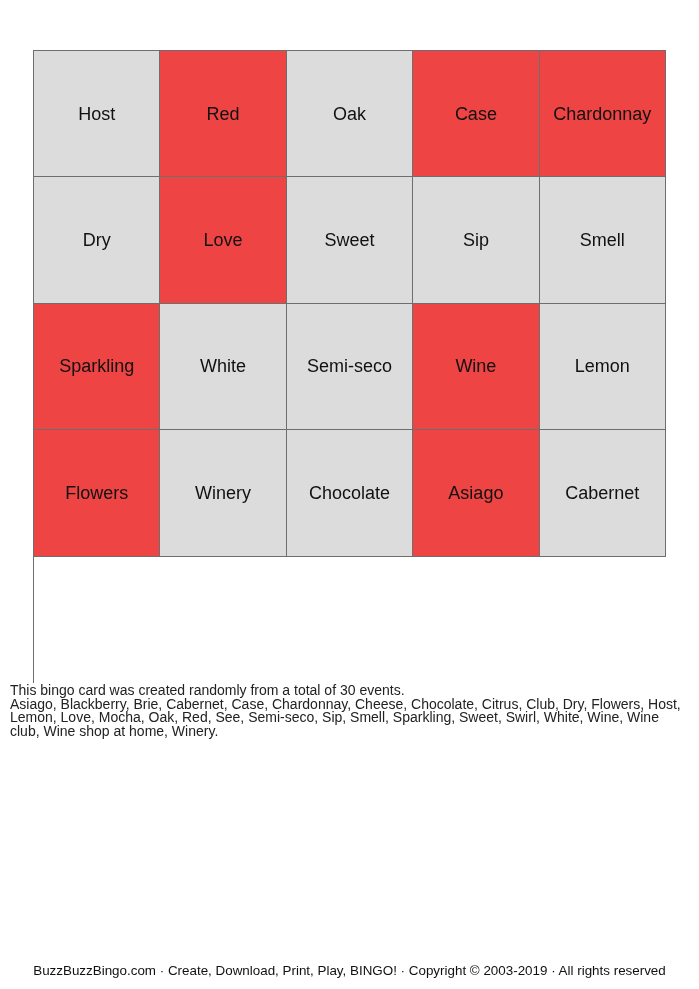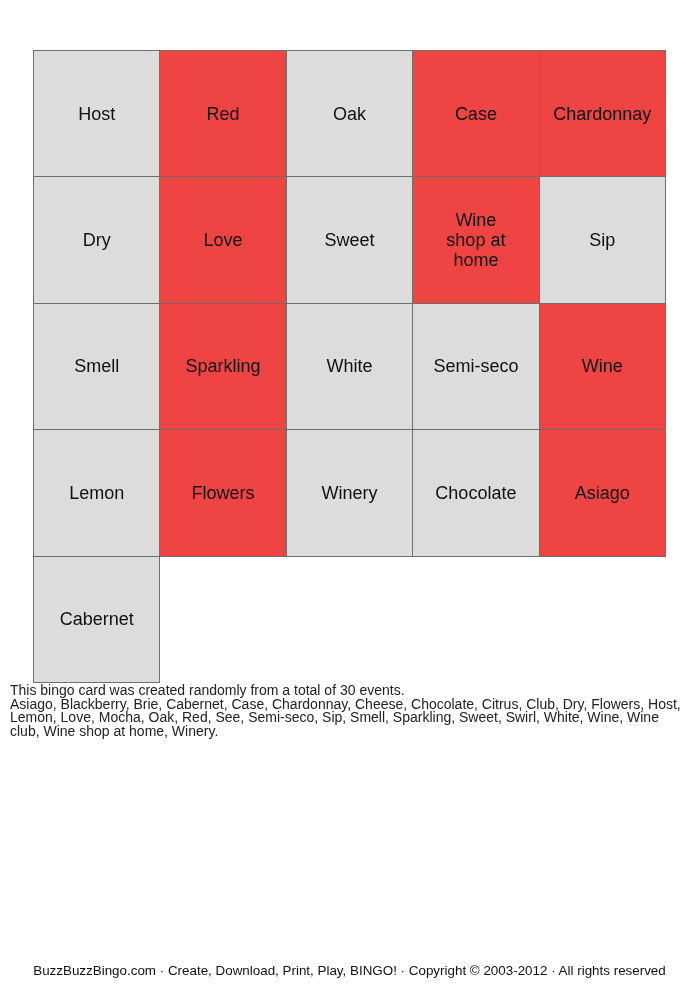--- a/index.html
+++ b/index.html
@@ -88,23 +88,20 @@
     </div>
     <div class="cell shaded">
       <span>Dry</span>
     </div>
     <div class="cell">
       <span>Love</span>
     </div>
     <div class="cell shaded">
       <span>Sweet</span>
     </div>
-    <div class="cell">
-      <span style="max-width: 80px;">Wine shop at home</span>
-    </div>
     <div class="cell shaded">
       <span>Sip</span>
     </div>
     <div class="cell shaded">
       <span>Smell</span>
     </div>
     <div class="cell">
       <span>Sparkling</span>
     </div>
     <div class="cell shaded">
@@ -134,13 +131,13 @@
     <div class="cell shaded">
       <span>Cabernet</span>
     </div>
   </div>
 
 <div class="info">
   <div>This bingo card was created randomly from a total of 30 events.</div>
   <div>Asiago, Blackberry, Brie, Cabernet, Case, Chardonnay, Cheese, Chocolate, Citrus, Club, Dry, Flowers, Host, Lemon, Love, Mocha, Oak, Red, See, Semi-seco, Sip, Smell, Sparkling, Sweet, Swirl, White, Wine, Wine club, Wine shop at home, Winery.</div>
 </div>
 
-<div class="footer">BuzzBuzzBingo.com · Create, Download, Print, Play, BINGO! · Copyright © 2003-2012 · All rights reserved</div>
+<div class="footer">BuzzBuzzBingo.com · Create, Download, Print, Play, BINGO! · Copyright © 2003-2019 · All rights reserved</div>
 
 </body></html>

